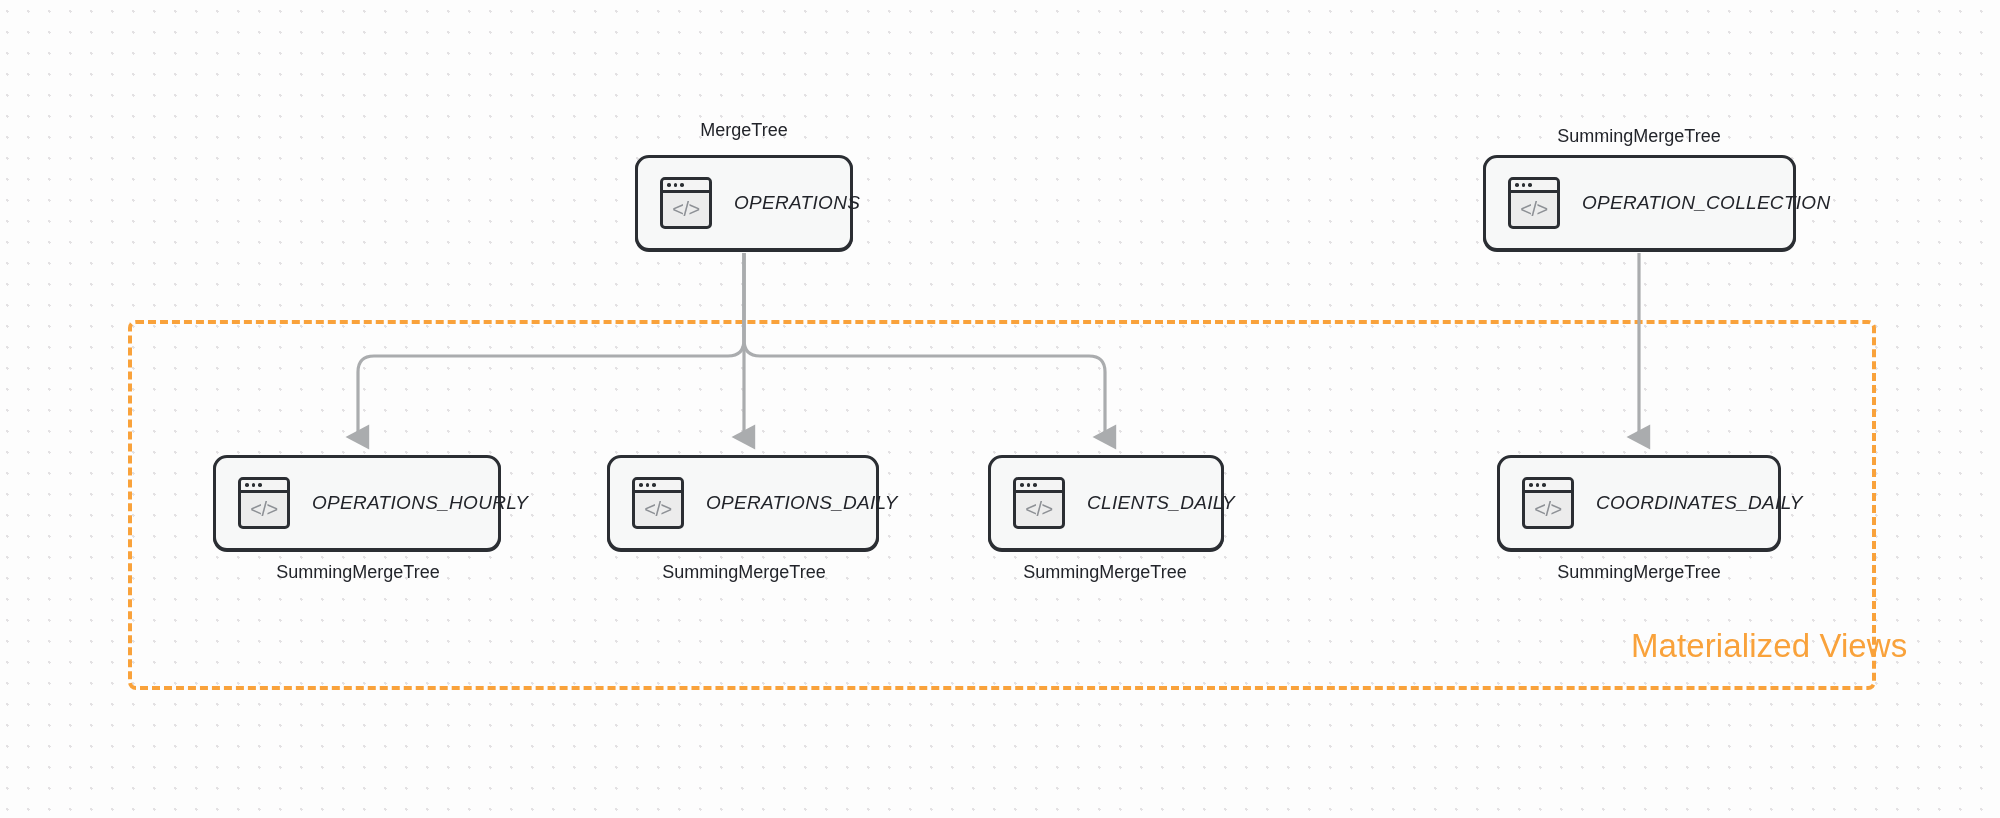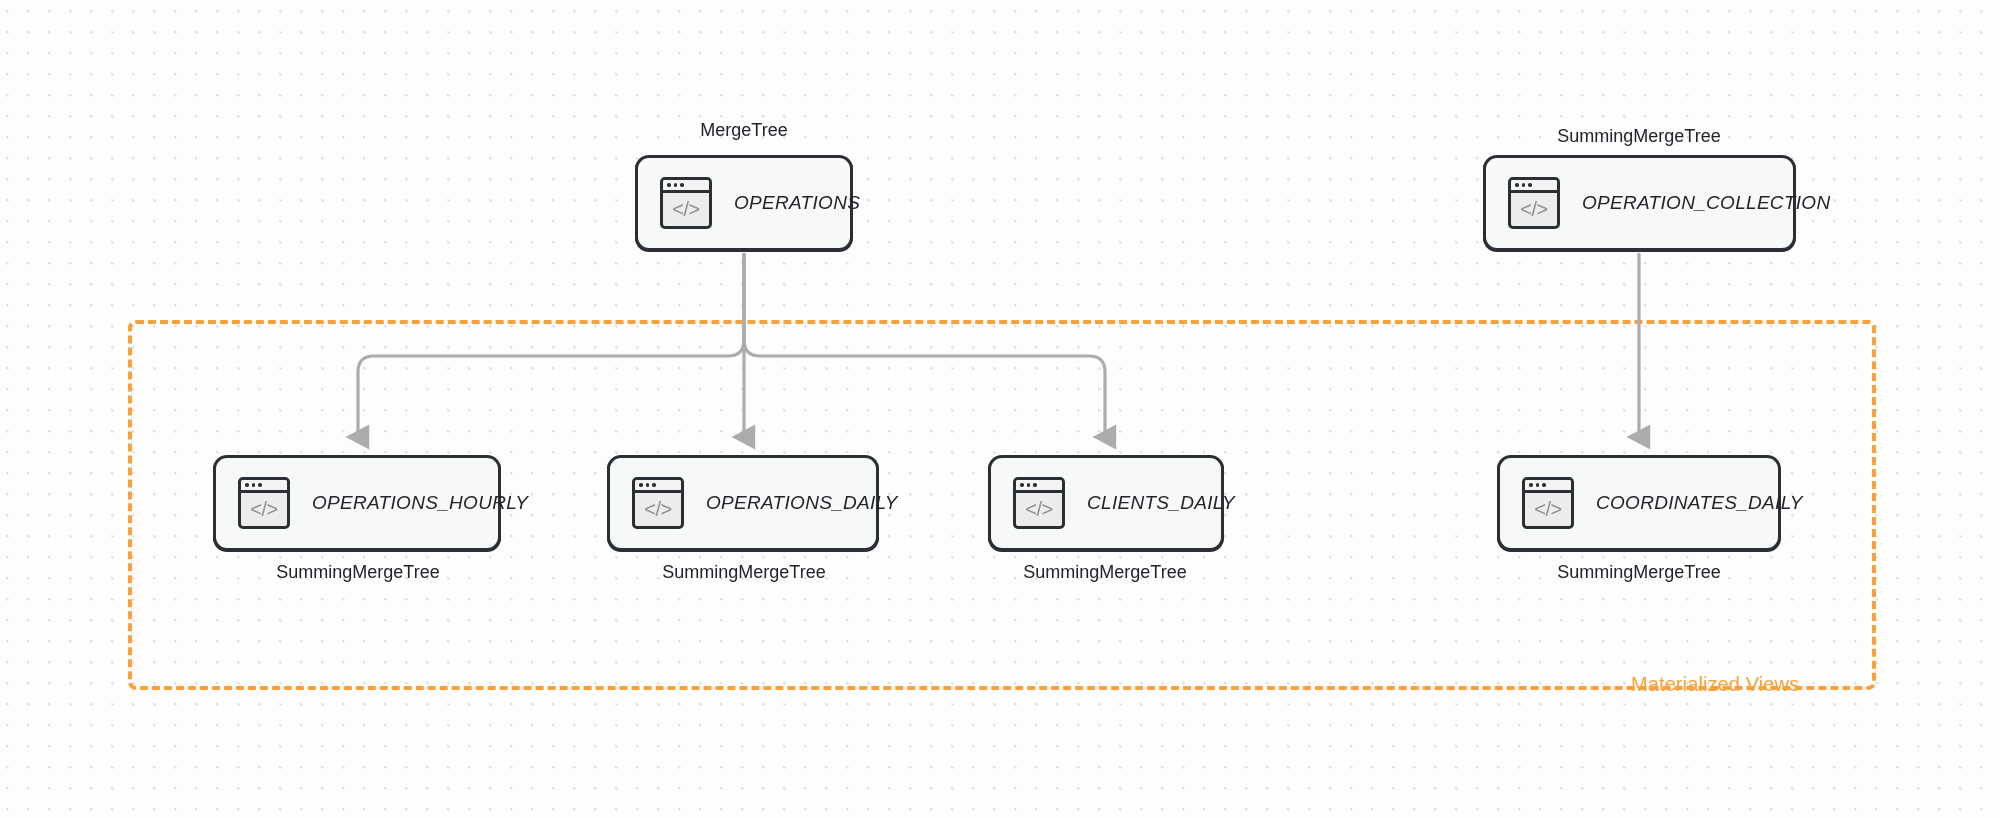--- a/index.html
+++ b/index.html
@@ -34,24 +34,23 @@
   
   .group-box {
     position: absolute;
     box-sizing: border-box;
     border: 4px dashed #f9a23b;
     border-radius: 8px;
   }
   .group-label {
     position: absolute;
     color: #f9a23b;
-    font-size: 20px;
+    font-size: 33px;
     letter-spacing: 0.1px;
     white-space: nowrap;
-    margin-top: 46px;
   }
 
   
   .node {
     position: absolute;
     box-sizing: border-box;
     background: #f7f8f8;
     border: 3.5px solid #2b2e33;
     border-radius: 14px;
     display: flex;

